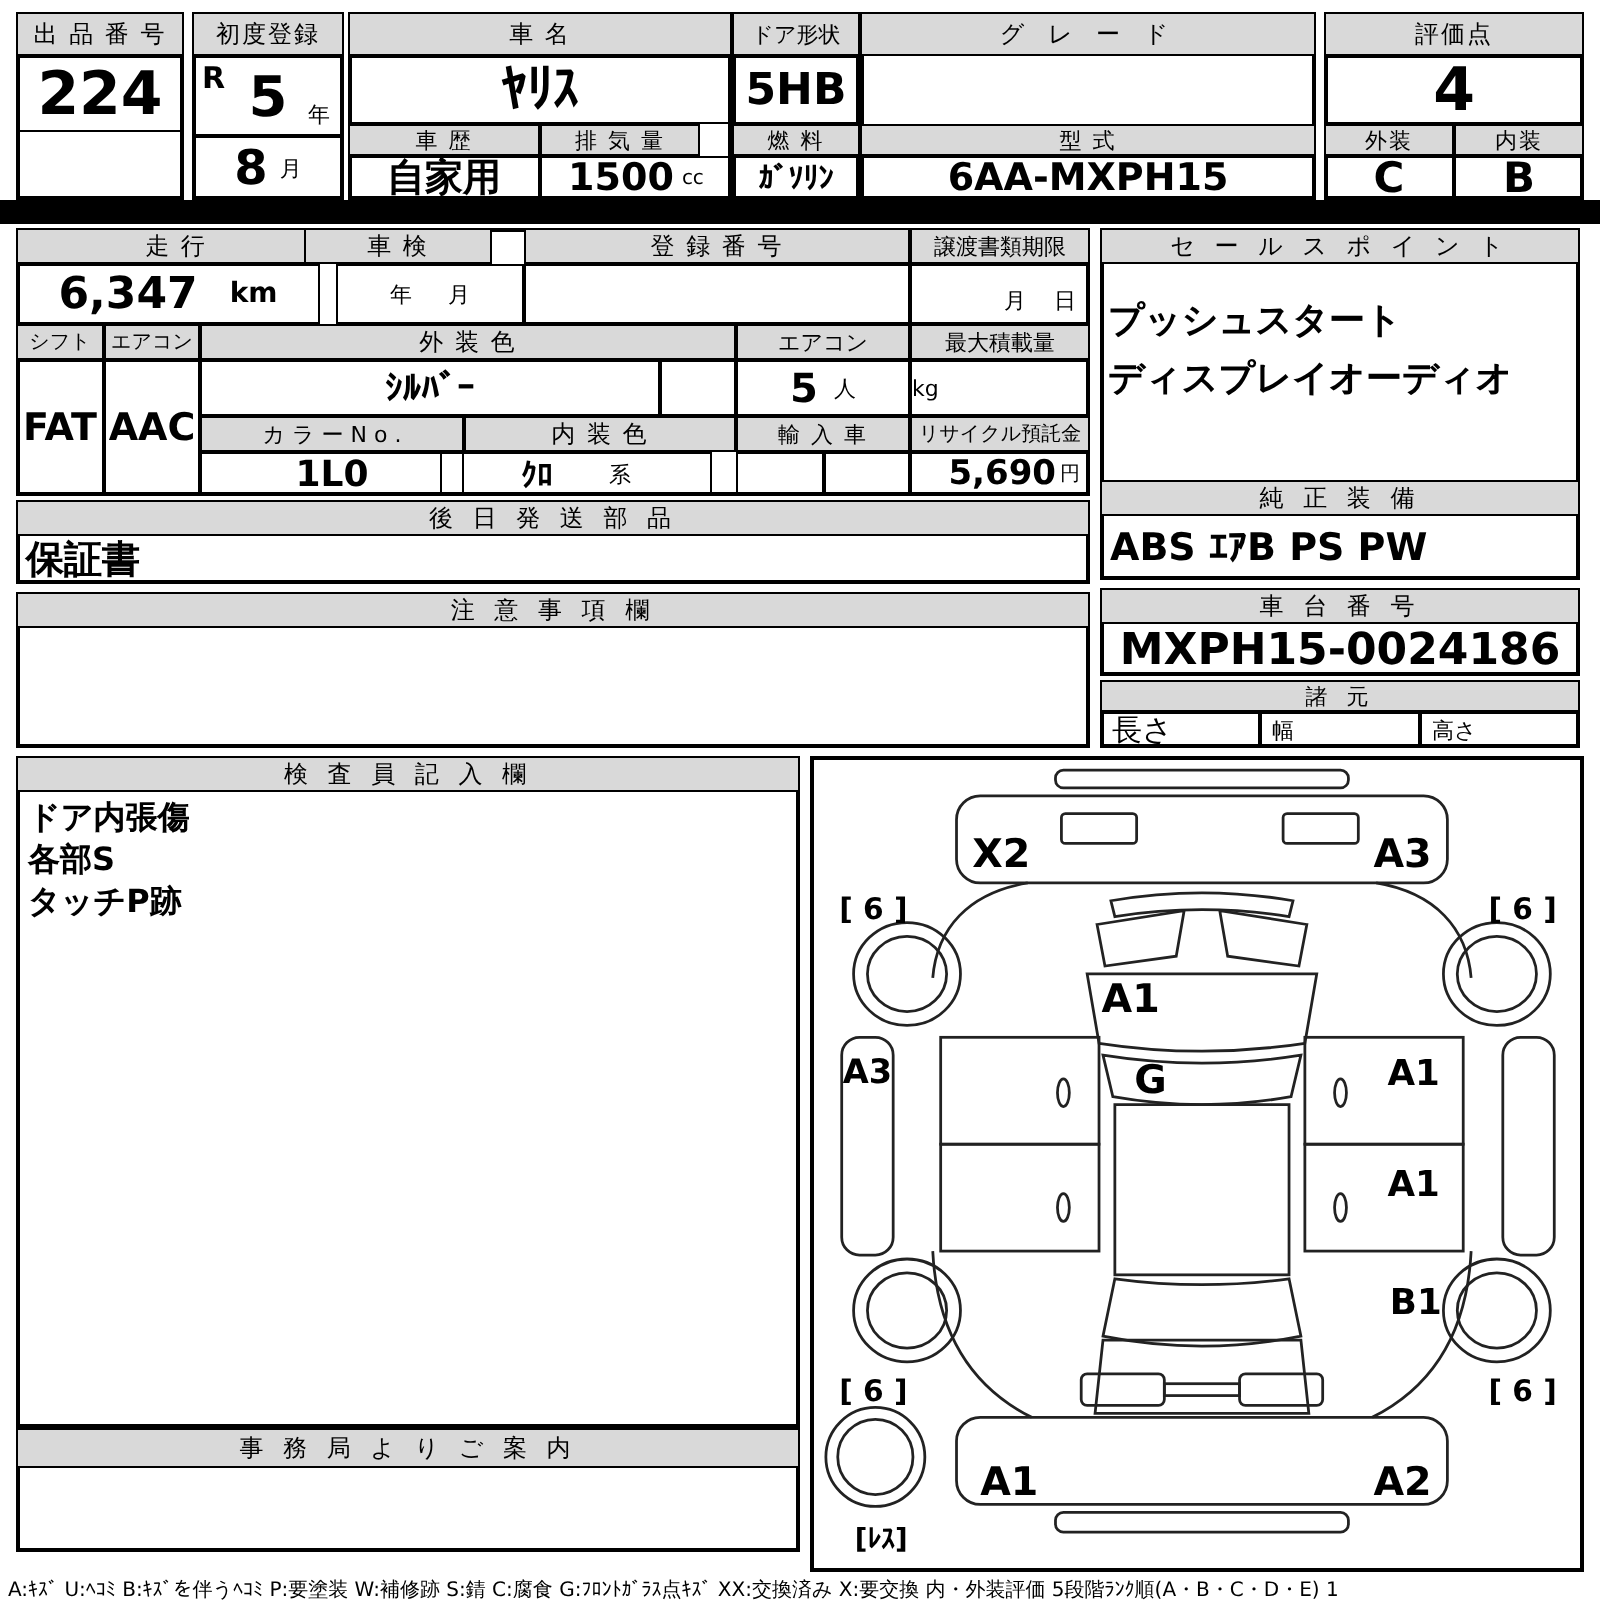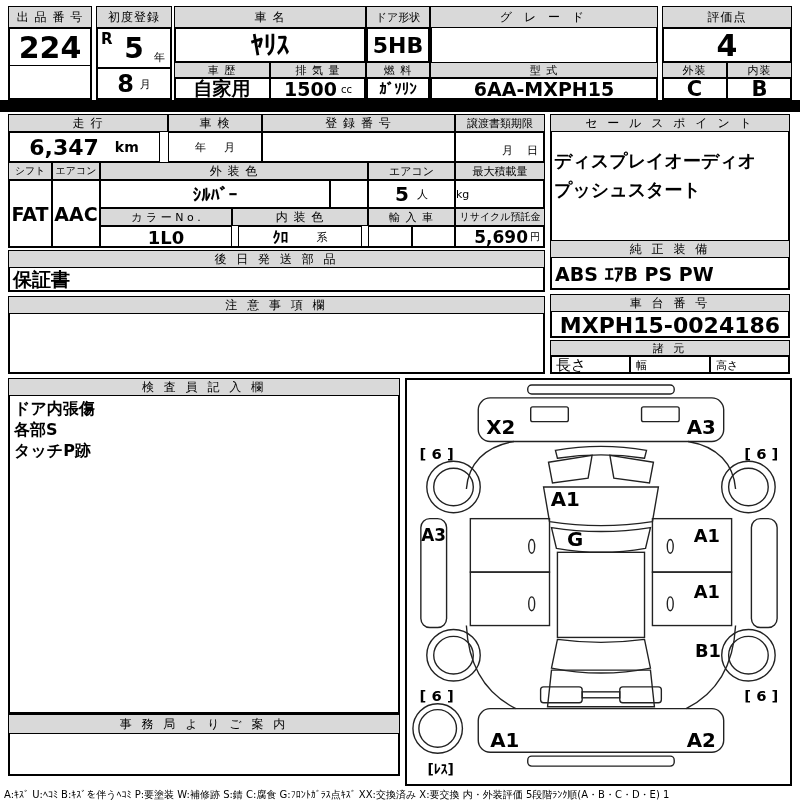--- a/index.html
+++ b/index.html
@@ -33,21 +33,21 @@
   </div>
   <div class="a cell" style="left:96px;top:68px;width:76px;height:32px">
     <span class="bold" style="font-size:24px">8</span>
     <span style="font-size:11px;margin-left:6px">月</span>
   </div>
 
   <div class="a box" style="left:174px;top:6px;width:192px;height:94px"></div>
   <div class="a hd" style="left:174px;top:6px;width:192px;height:22px">車 名</div>
   <div class="a cell bold" style="left:174px;top:28px;width:192px;height:34px;font-size:26px">ﾔﾘｽ</div>
   <div class="a hd" style="left:174px;top:62px;width:96px;height:16px;font-size:11px">車 歴</div>
-  <div class="a hd" style="left:270px;top:62px;width:96px;height:16px;font-size:11px">排 気 量</div>
+  <div class="a hd" style="left:270px;top:62px;width:80px;height:16px;font-size:11px">排 気 量</div>
   <div class="a cell bold" style="left:174px;top:78px;width:96px;height:22px;font-size:19px">自家用</div>
   <div class="a cell" style="left:270px;top:78px;width:96px;height:22px">
     <span class="bold" style="font-size:19px">1500</span>
     <span style="font-size:10px;margin-left:4px">cc</span>
   </div>
 
   <div class="a box" style="left:366px;top:6px;width:64px;height:94px"></div>
   <div class="a hd" style="left:366px;top:6px;width:64px;height:22px;font-size:11px;letter-spacing:0">ドア形状</div>
   <div class="a cell bold" style="left:366px;top:28px;width:64px;height:34px;font-size:22px">5HB</div>
   <div class="a hd" style="left:366px;top:62px;width:64px;height:16px;font-size:11px">燃 料</div>
@@ -63,21 +63,21 @@
   <div class="a cell bold" style="left:662px;top:28px;width:130px;height:34px;font-size:30px">4</div>
   <div class="a hd" style="left:662px;top:62px;width:65px;height:16px;font-size:11px">外装</div>
   <div class="a hd" style="left:727px;top:62px;width:65px;height:16px;font-size:11px">内装</div>
   <div class="a cell bold" style="left:662px;top:78px;width:65px;height:22px;font-size:21px">C</div>
   <div class="a cell bold" style="left:727px;top:78px;width:65px;height:22px;font-size:21px">B</div>
 
   <div class="a band" style="left:0;top:100px;width:800px;height:12px"></div>
 
   <div class="a box" style="left:8px;top:114px;width:537px;height:134px"></div>
   <div class="a hd" style="left:8px;top:114px;width:160px;height:18px">走 行</div>
-  <div class="a hd" style="left:168px;top:114px;width:94px;height:18px">車 検</div>
+  <div class="a hd" style="left:152px;top:114px;width:94px;height:18px">車 検</div>
   <div class="a hd" style="left:262px;top:114px;width:193px;height:18px">登 録 番 号</div>
   <div class="a hd" style="left:455px;top:114px;width:90px;height:18px;font-size:11px;letter-spacing:0">譲渡書類期限</div>
 
   <div class="a cell" style="left:8px;top:132px;width:152px;height:30px">
     <span class="bold" style="font-size:22px">6,347</span>
     <span class="bold" style="font-size:14px;margin-left:16px">km</span>
   </div>
   <div class="a cell" style="left:168px;top:132px;width:94px;height:30px">
     <span style="font-size:11px">年</span>
     <span style="font-size:11px;margin-left:18px">月</span>
@@ -105,36 +105,36 @@
   <div class="a cell" style="left:455px;top:180px;width:90px;height:28px;justify-content:flex-start;padding-right:6px">
     <span style="font-size:11px">kg</span>
   </div>
 
   <div class="a hd" style="left:100px;top:208px;width:132px;height:18px;font-size:11px;letter-spacing:0">カ ラ ー N o .</div>
   <div class="a hd" style="left:232px;top:208px;width:136px;height:18px">内 装 色</div>
   <div class="a hd" style="left:368px;top:208px;width:87px;height:18px;font-size:11px">輸 入 車</div>
   <div class="a hd" style="left:455px;top:208px;width:90px;height:18px;font-size:10px;letter-spacing:0">リサイクル預託金</div>
 
   <div class="a cell bold" style="left:100px;top:226px;width:132px;height:22px;font-size:18px">1L0</div>
-  <div class="a cell" style="left:238px;top:226px;width:124px;height:22px">
+  <div class="a cell" style="left:220px;top:226px;width:136px;height:22px">
     <span class="bold" style="font-size:16px">ｸﾛ</span>
     <span style="font-size:11px;margin-left:28px">系</span>
   </div>
   <div class="a cell" style="left:368px;top:226px;width:44px;height:22px"></div>
   <div class="a cell" style="left:412px;top:226px;width:43px;height:22px"></div>
   <div class="a cell" style="left:455px;top:226px;width:90px;height:22px;justify-content:flex-end;padding-right:4px">
     <span class="bold" style="font-size:17px">5,690</span>
     <span style="font-size:10px;margin-left:2px">円</span>
   </div>
 
   <div class="a box" style="left:550px;top:114px;width:240px;height:134px"></div>
   <div class="a hd" style="left:550px;top:114px;width:240px;height:18px;letter-spacing:3px">セ ー ル ス ポ イ ン ト</div>
   <div class="a" style="left:554px;top:146px;width:232px;height:98px;font-weight:bold;font-size:18px;line-height:29px">
+    <div>プッシュスタート</div>
     <div>ディスプレイオーディオ</div>
-    <div>プッシュスタート</div>
   </div>
 
   <div class="a box" style="left:8px;top:250px;width:537px;height:42px"></div>
   <div class="a hd" style="left:8px;top:250px;width:537px;height:18px;letter-spacing:3px">後 日 発 送 部 品</div>
   <div class="a cell bold left" style="left:8px;top:268px;width:537px;height:24px;font-size:19px;border:none">保証書</div>
 
   <div class="a box" style="left:550px;top:240px;width:240px;height:50px"></div>
   <div class="a hd" style="left:550px;top:240px;width:240px;height:18px;letter-spacing:3px">純 正 装 備</div>
   <div class="a cell bold left" style="left:550px;top:258px;width:240px;height:32px;font-size:19px;border:none">ABS ｴｱB PS PW</div>
 

